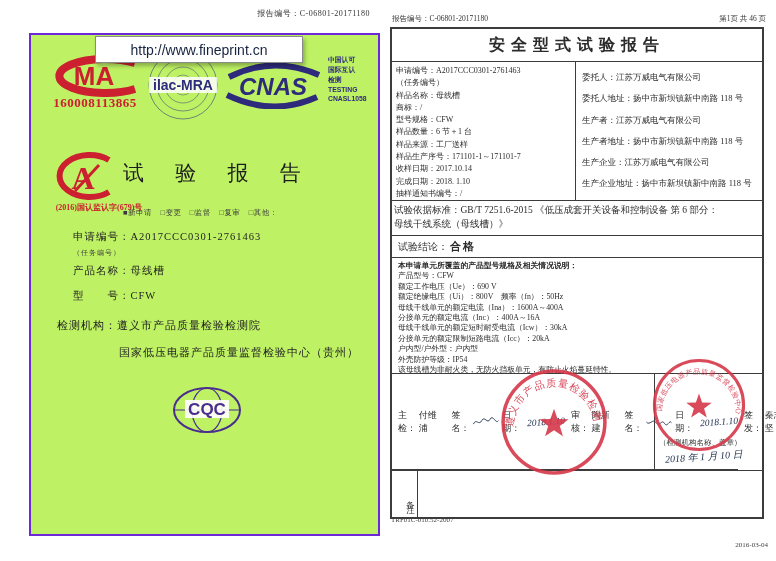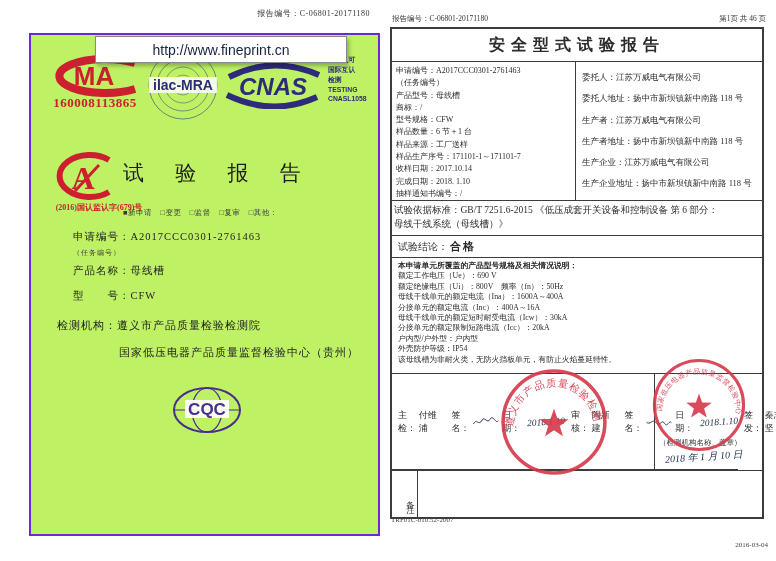--- a/index.html
+++ b/index.html
@@ -5,21 +5,21 @@
   * { margin:0; padding:0; box-sizing:border-box; }
   body { background:#e9e9e9; font-family:"Liberation Serif","DejaVu Serif",serif; }
   #canvas { position:relative; width:776px; height:561px; background:#ffffff; overflow:hidden; color:#2b2b2b; }
   .page { position:absolute; top:0; height:561px; }
   #page-left  { left:0; width:388px; }
   #page-right { left:388px; width:388px; }
 
   
   .rno-left { position:absolute; top:8px; right:18px; font-size:8px; color:#333; letter-spacing:.5px; }
   .pbox { position:absolute; left:29px; top:33px; width:351px; height:503px; border:2px solid #6d28d9; background:#bef264; }
-  .watermark { position:absolute; left:95px; top:36px; width:252px; height:27px; background:#fff;
+  .watermark { position:absolute; left:95px; top:36px; width:208px; height:27px; background:#fff;
       border:1px solid #8a8a8a; box-shadow:2px 3px 4px rgba(0,0,0,.28); z-index:20;
       display:flex; align-items:center; justify-content:center;
       font-family:"Liberation Sans",sans-serif; font-size:14px; color:#16233f; }
   .cma-num { position:absolute; left:8px; top:60px; width:112px; text-align:center; color:#cc2030;
       font-weight:bold; font-size:13px; letter-spacing:.5px; }
   .cnas-txt { position:absolute; left:297px; top:20px; font-family:"Liberation Sans",sans-serif;
       font-weight:bold; font-size:6.8px; line-height:1.45; color:#2e2b7c; }
   .cert-title { position:absolute; top:82px; left:0; width:100%; text-align:center;
       font-size:21px; letter-spacing:9px; color:#1d1d1d; white-space:nowrap; }
   .cal-note { position:absolute; left:0; top:167px; width:136px; text-align:center;
@@ -155,21 +155,21 @@
     <div class="pginfo">第1页 共 46 页</div>
 
     <div class="rtable">
 
       <div class="row-title">安全型式试验报告</div>
 
       <div class="row-info">
         <div class="info-l">
           <div>申请编号：A2017CCC0301-2761463</div>
           <div>（任务编号）</div>
-          <div>产品型号：母线槽</div>
+          <div>样品名称：母线槽</div>
           <div>商标：/</div>
           <div>型号规格：CFW</div>
           <div>样品数量：6 节＋1 台</div>
           <div>样品来源：工厂送样</div>
           <div>样品生产序号：171101-1～171101-7</div>
           <div>收样日期：2017.10.14</div>
           <div>完成日期：2018. 1.10</div>
           <div>抽样通知书编号：/</div>
         </div>
         <div class="info-r">
@@ -187,20 +187,21 @@
         <div>母线干线系统（母线槽）》</div>
       </div>
 
       <div class="row-concl">
         <span>试验结论：</span>
         <b>合格</b>
       </div>
 
       <div class="row-spec">
         <div class="spec-t">本申请单元所覆盖的产品型号规格及相关情况说明：</div>
+        <div>产品型号：CFW</div>
         <div>额定工作电压（Ue）：690 V</div>
         <div>额定绝缘电压（Ui）：800V　频率（fn）：50Hz</div>
         <div>母线干线单元的额定电流（Ina）：1600A～400A</div>
         <div>分接单元的额定电流（Inc）：400A～16A</div>
         <div>母线干线单元的额定短时耐受电流（Icw）：30kA</div>
         <div>分接单元的额定限制短路电流（Icc）：20kA</div>
         <div>户内型/户外型：户内型</div>
         <div>外壳防护等级：IP54</div>
         <div>该母线槽为非耐火类，无防火挡板单元，有防止火焰蔓延特性。</div>
       </div>

